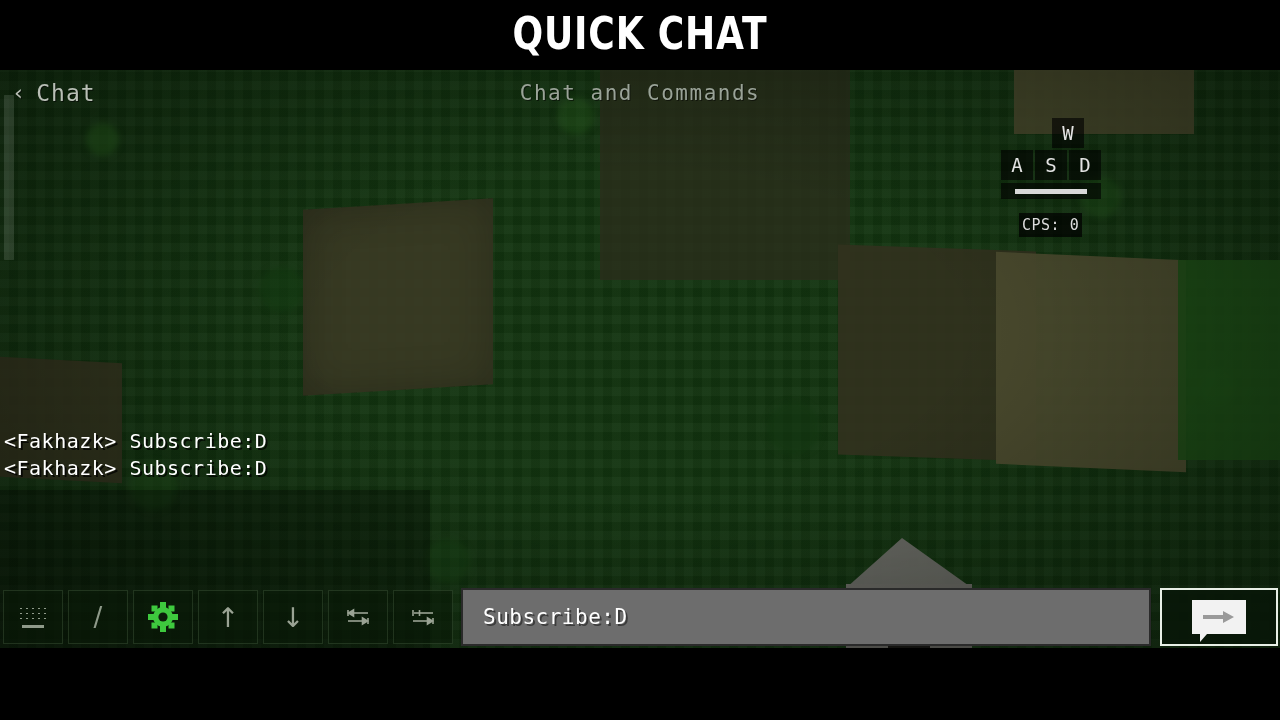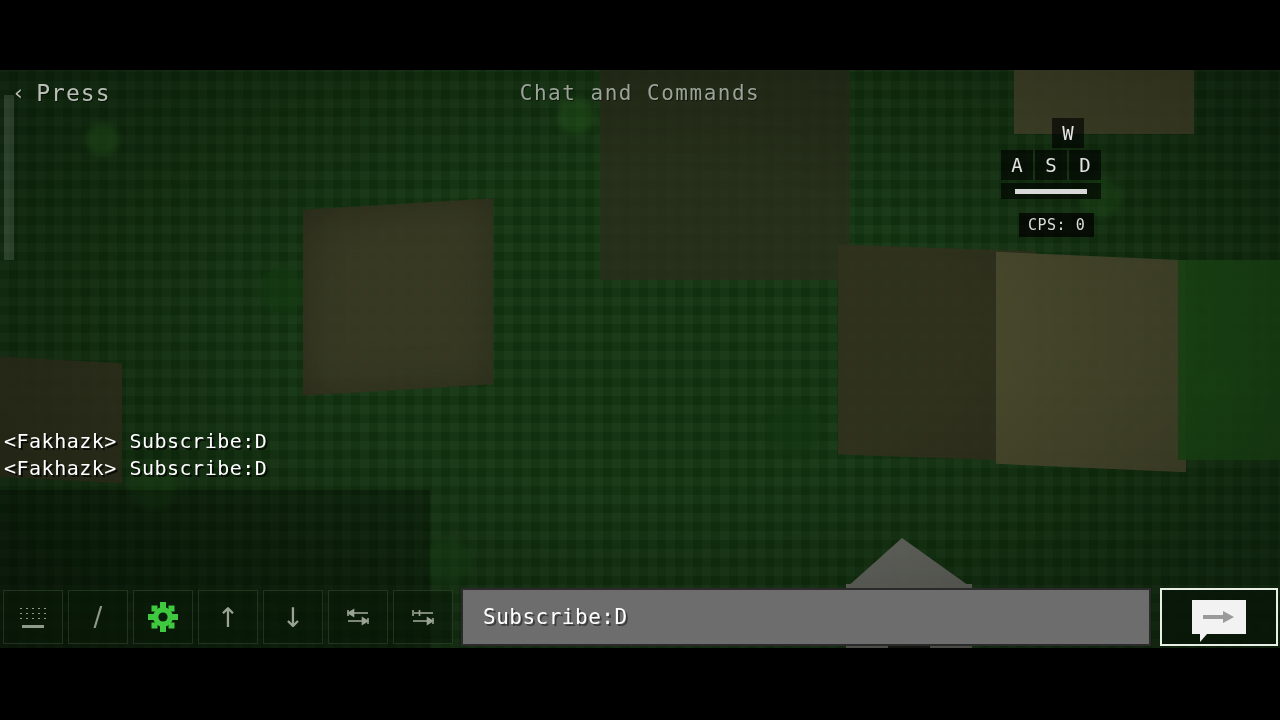--- a/index.html
+++ b/index.html
@@ -244,21 +244,21 @@
     width: 72px; height: 5px;
     background: #d8d8d8;
   }
   .cps-box {
     margin-top: 14px;
     margin-left: 18px;
     background: rgba(0,0,0,0.72);
     color: #dcdcdc;
     font-family: "DejaVu Sans Mono", monospace;
     font-size: 15px;
-    padding: 3px 9px;
+    padding: 3px 3px;
     display: inline-block;
     letter-spacing: 0.5px;
   }
 
   
   .chat-log {
     position: absolute;
     left: 4px; top: 402px;
     width: 760px;
     z-index: 20;
@@ -415,25 +415,28 @@
     <div class="hand-base"></div>
     <div class="hand-notch"></div>
 
     <div class="vignette"></div>
   </div>
 
   <div class="scrollbar-track">
     <div class="scrollbar-thumb"></div>
   </div>
 
+  <div class="titlebar">
+    <div class="title-text">QUICK CHAT</div>
+  </div>
 
   <div class="header-row">
     <div class="exit-btn">
       <span class="exit-chev">‹</span>
-      <span>Press</span>
+      <span>Chat</span>
     </div>
     <div class="subtitle">Chat and Commands</div>
   </div>
 
   <div class="wasd-hud">
     <div class="key-row-w">
       <div class="key">W</div>
     </div>
     <div class="key-row-asd">
       <div class="key">A</div>

